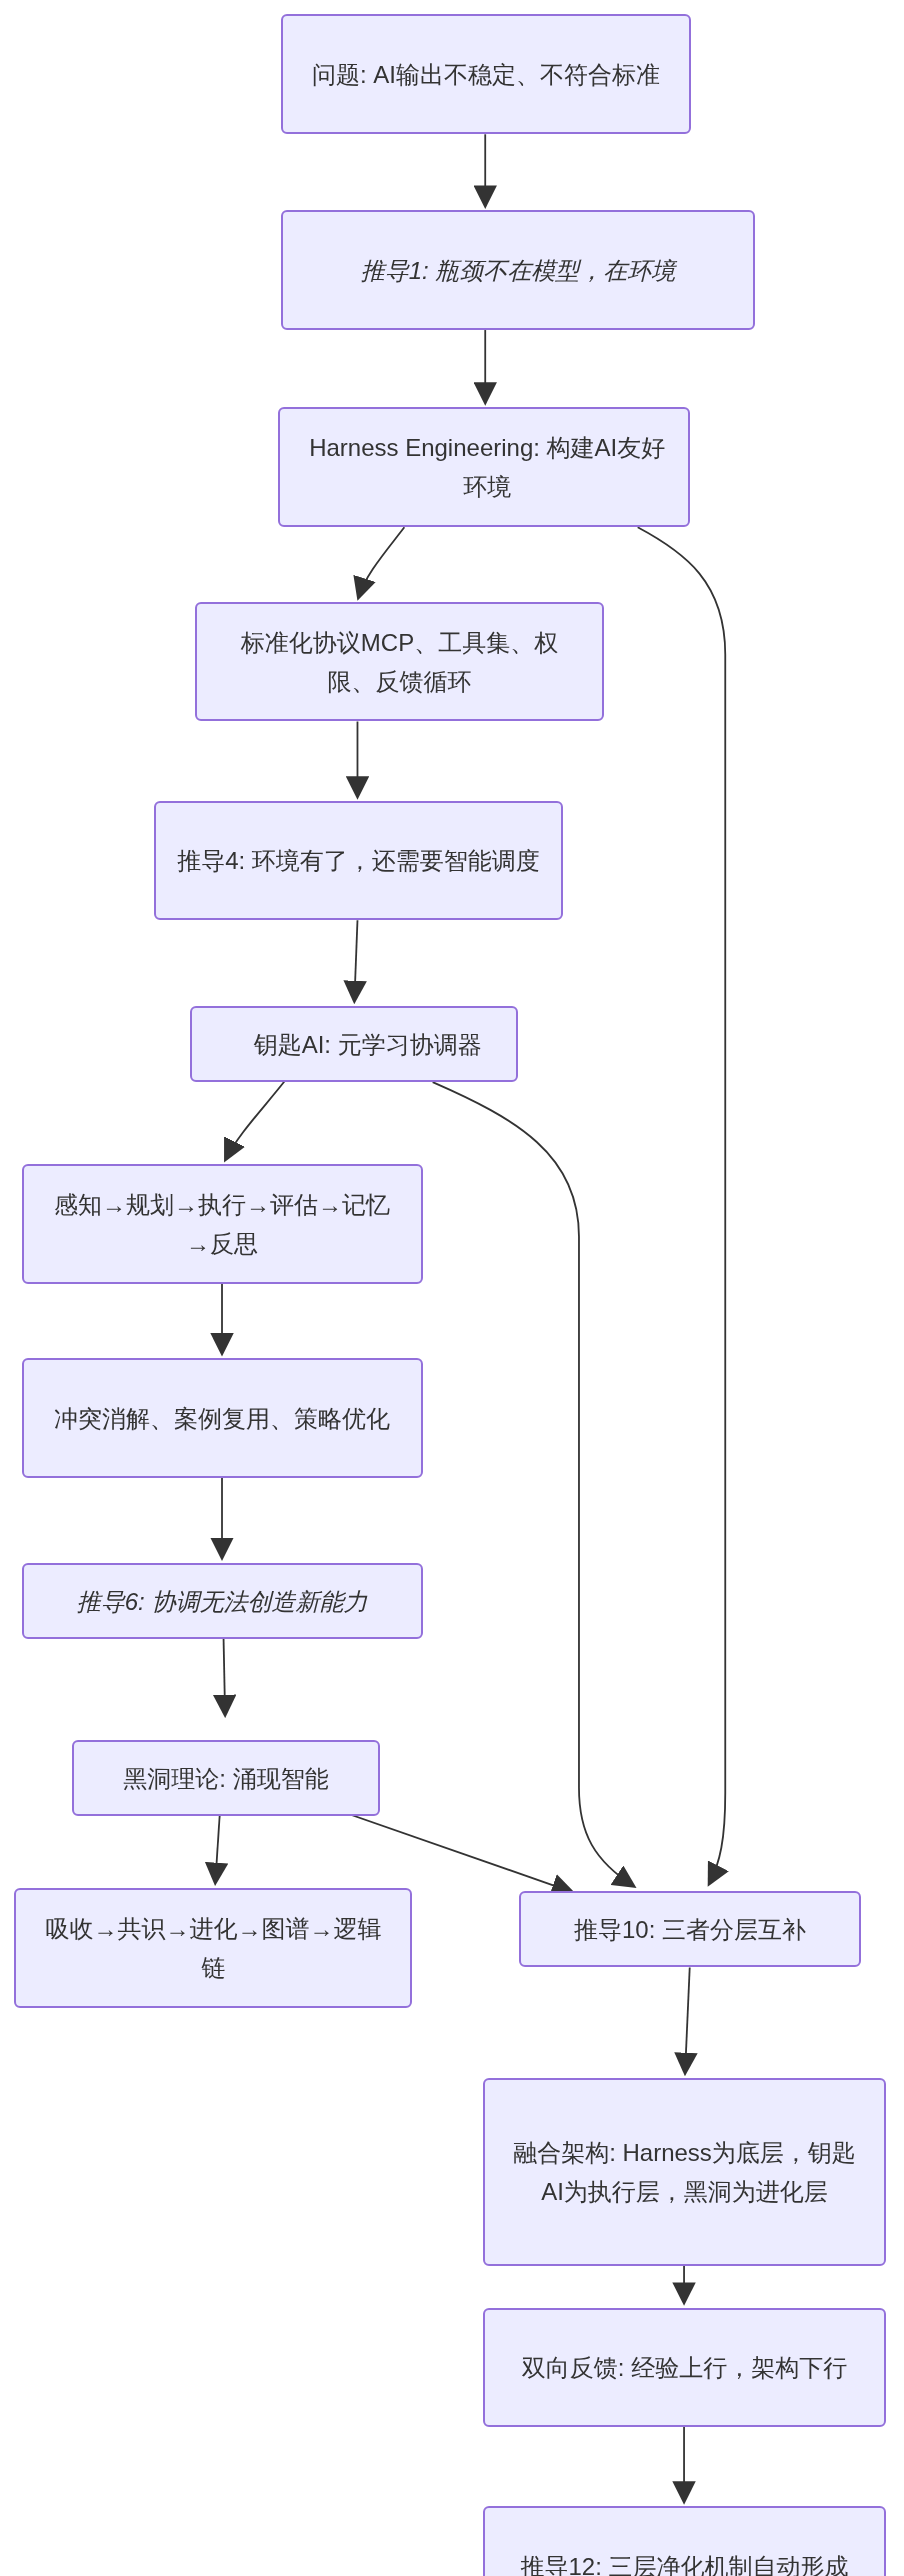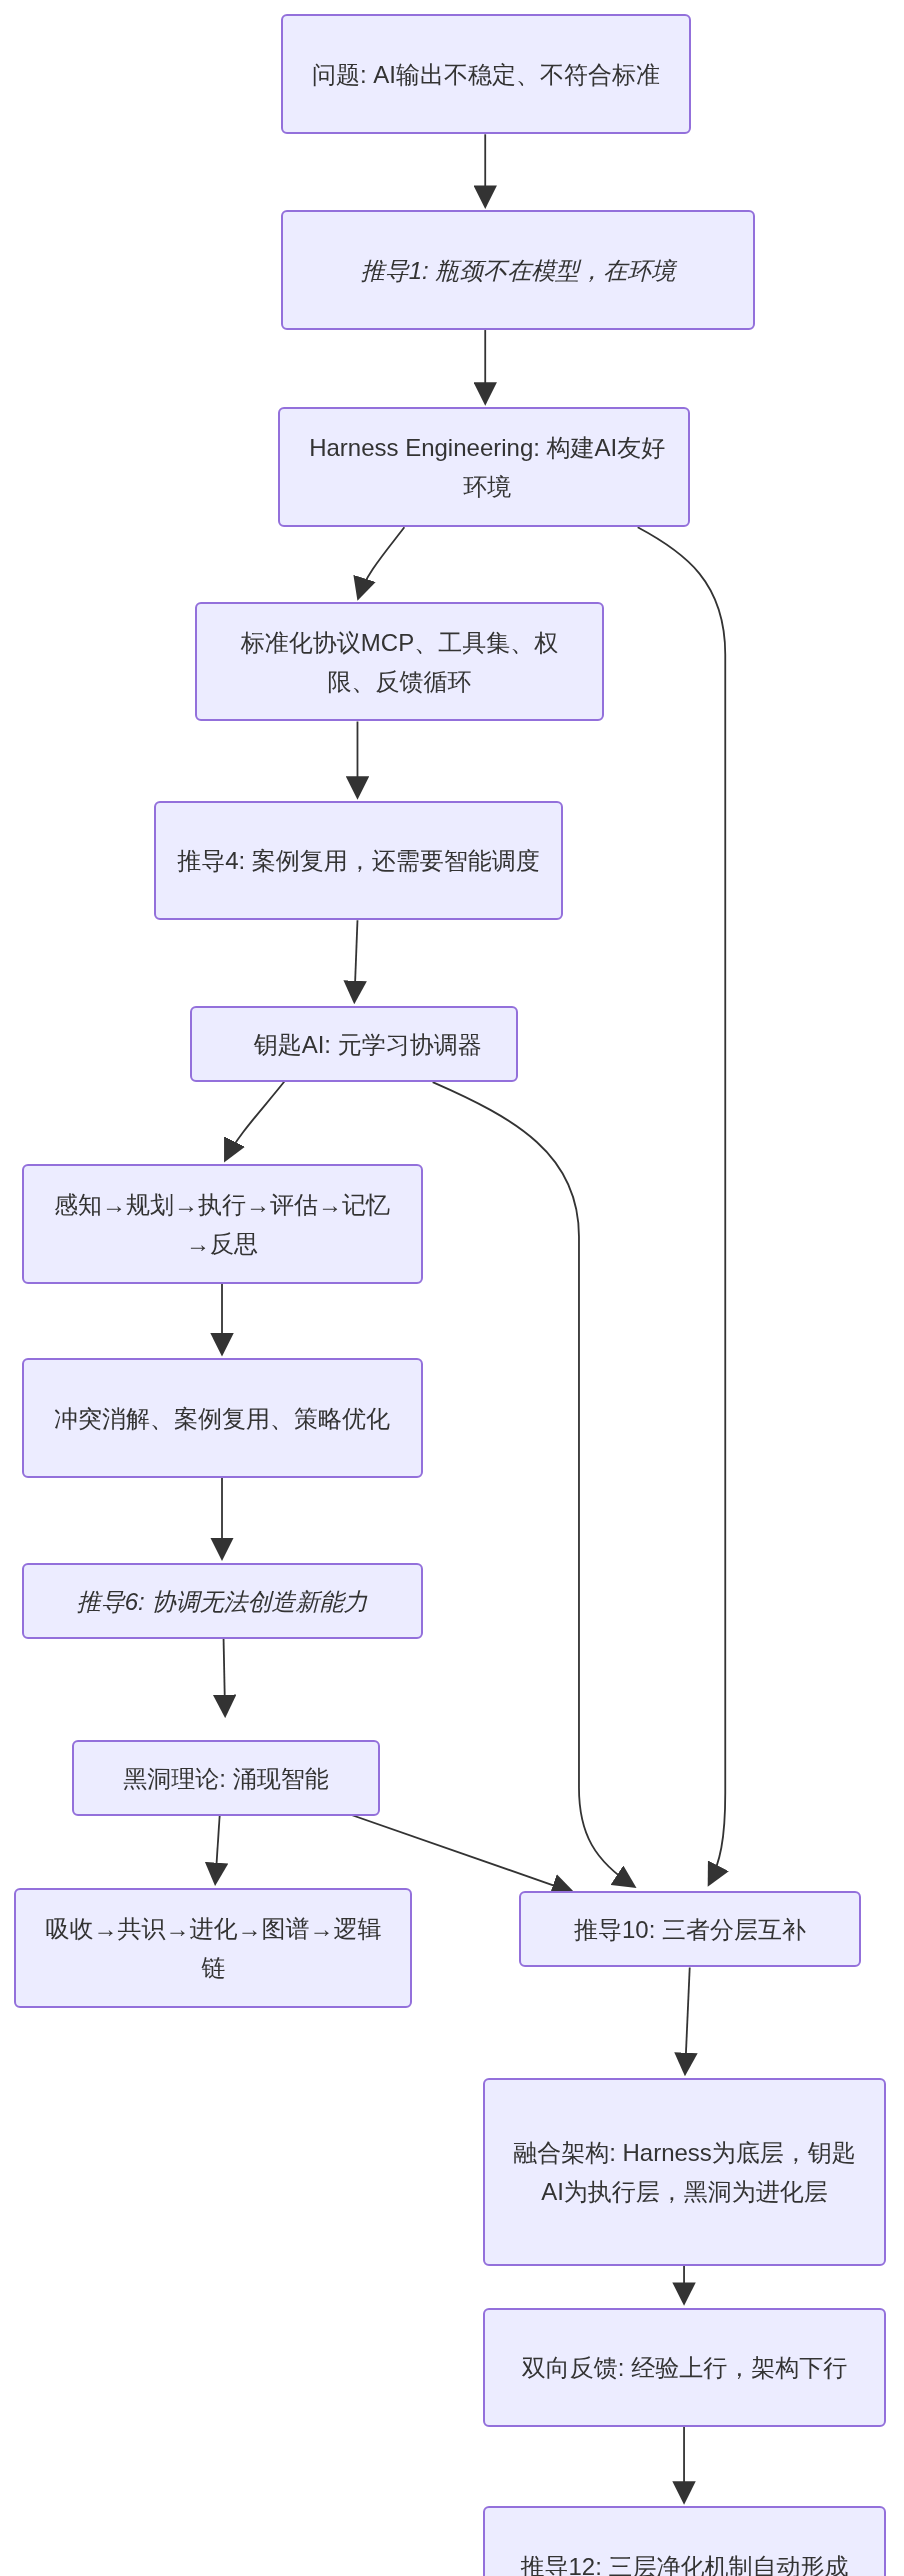--- a/index.html
+++ b/index.html
@@ -99,21 +99,21 @@
   <div class="node" id="n1">
       <span class="lbl">推导1: 瓶颈不在模型，在环境</span>
     </div>
   <div class="node" id="n2">
       <span class="lbl">Harness Engineering: 构建AI友好环境</span>
     </div>
   <div class="node" id="n3">
       <span class="lbl">标准化协议MCP、工具集、权限、反馈循环</span>
     </div>
   <div class="node" id="n4">
-      <span class="lbl">推导4: 案例复用，还需要智能调度</span>
+      <span class="lbl">推导4: 环境有了，还需要智能调度</span>
     </div>
   <div class="node" id="n5">
       <span class="lbl">钥匙AI: 元学习协调器</span>
     </div>
   <div class="node" id="n6">
       <span class="lbl">感知→规划→执行→评估→记忆→反思</span>
     </div>
   <div class="node" id="n7">
       <span class="lbl">冲突消解、案例复用、策略优化</span>
     </div>

